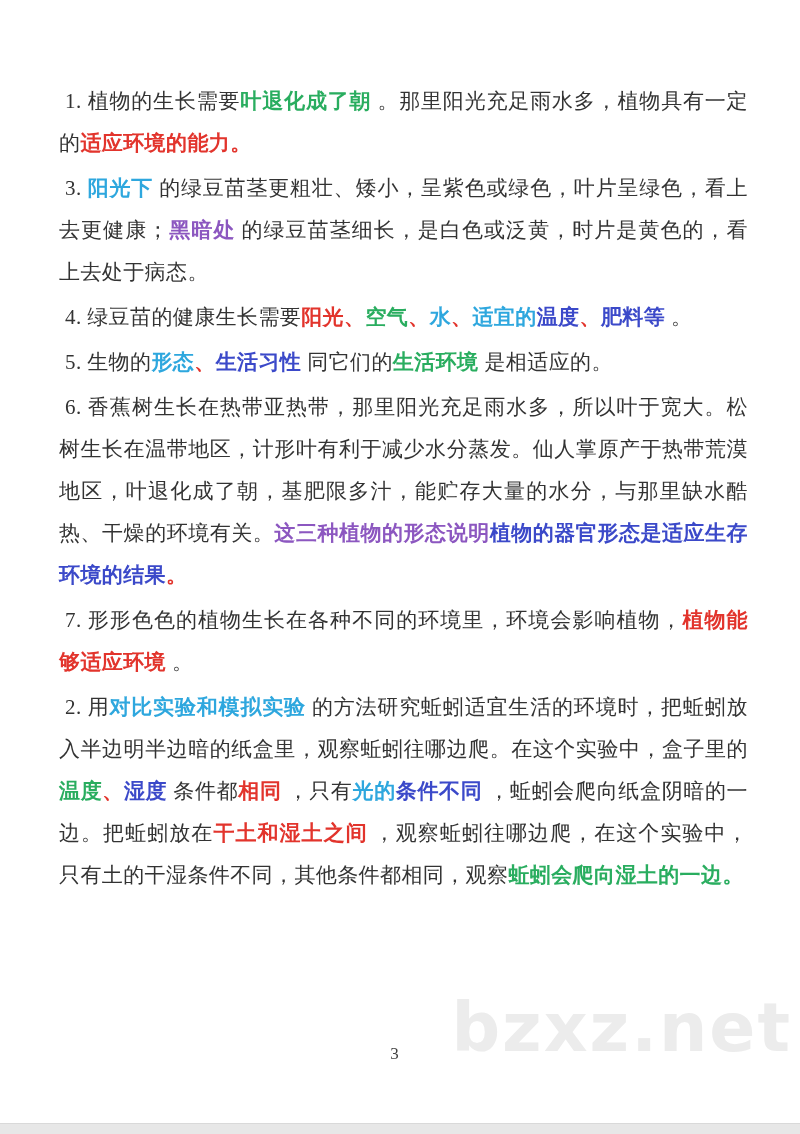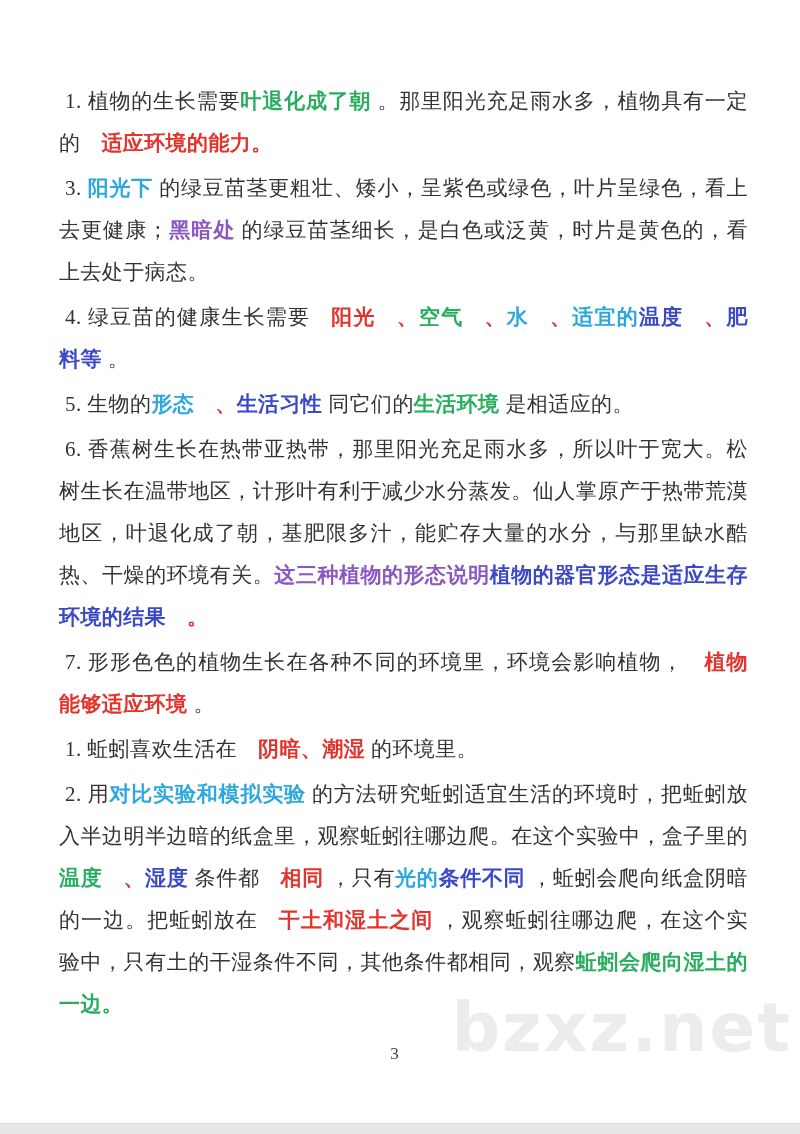--- a/index.html
+++ b/index.html
@@ -23,21 +23,21 @@
     font-size: 21px;
     line-height: 42px;
     color: #333333;
     text-align: justify;
     letter-spacing: 0.4px;
   }
   .para {
     margin: 0 0 3px 0;
   }
   .seg { font-weight: normal; }
-  .seg.c-red    { color: var(--red);    font-weight: bold; margin-left: 21px; }
+  .seg.c-red    { color: var(--red);    font-weight: bold; }
   .seg.c-green  { color: var(--green);  font-weight: bold; }
   .seg.c-azure  { color: var(--azure);  font-weight: bold; }
   .seg.c-blue   { color: var(--blue);   font-weight: bold; }
   .seg.c-purple { color: var(--purple); font-weight: bold; margin-top: 41px; }
   .seg.c-black  { color: var(--black);  font-weight: normal; margin-left: 6px; }
   .lesson-heading {
     text-align: center;
     font-weight: bold;
     color: var(--heading);
     margin: 0 0 3px 0;
@@ -77,19 +77,18 @@
 <body>
 
 <div class="page" style="background: rgb(255, 255, 255);">
   <div class="content" id="content">
       <p class="para"><span class="seg c-black">1. 植物的生长需要</span><span class="seg c-green">叶退化成了朝</span><span class="seg c-black">。那里阳光充足雨水多，植物具有一定的</span><span class="seg c-red">适应环境的能力。</span></p>
       <p class="para"><span class="seg c-black">3. </span><span class="seg c-azure">阳光下</span><span class="seg c-black">的绿豆苗茎更粗壮、矮小，呈紫色或绿色，叶片呈绿色，看上去更健康；</span><span class="seg c-purple">黑暗处</span><span class="seg c-black">的绿豆苗茎细长，是白色或泛黄，时片是黄色的，看上去处于病态。</span></p>
       <p class="para"><span class="seg c-black">4. 绿豆苗的健康生长需要</span><span class="seg c-red">阳光</span><span class="seg c-red">、</span><span class="seg c-green">空气</span><span class="seg c-red">、</span><span class="seg c-azure">水</span><span class="seg c-red">、</span><span class="seg c-azure">适宜的</span><span class="seg c-blue">温度</span><span class="seg c-red">、</span><span class="seg c-blue">肥料等</span><span class="seg c-black">。</span></p>
       <p class="para"><span class="seg c-black">5. 生物的</span><span class="seg c-azure">形态</span><span class="seg c-red">、</span><span class="seg c-blue">生活习性</span><span class="seg c-black">同它们的</span><span class="seg c-green">生活环境</span><span class="seg c-black">是相适应的。</span></p>
       <p class="para"><span class="seg c-black">6. 香蕉树生长在热带亚热带，那里阳光充足雨水多，所以叶于宽大。松树生长在温带地区，计形叶有利于减少水分蒸发。仙人掌原产于热带荒漠地区，叶退化成了朝，基肥限多汁，能贮存大量的水分，与那里缺水酷热、干燥的环境有关。</span><span class="seg c-purple">这三种植物的形态说明</span><span class="seg c-blue">植物的器官形态是适应生存环境的结果</span><span class="seg c-red">。</span></p>
       <p class="para"><span class="seg c-black">7. 形形色色的植物生长在各种不同的环境里，环境会影响植物，</span><span class="seg c-red">植物能够适应环境</span><span class="seg c-black">。</span></p>
-      <p class="para"><span class="seg c-black">1. 蚯蚓喜欢生活在</span><span class="seg c-red">阴暗、潮湿</span><span class="seg c-black">的环境里。</span></p>
       <p class="para"><span class="seg c-black">2. 用</span><span class="seg c-azure">对比实验和模拟实验</span><span class="seg c-black">的方法研究蚯蚓适宜生活的环境时，把蚯蚓放入半边明半边暗的纸盒里，观察蚯蚓往哪边爬。在这个实验中，盒子里的</span><span class="seg c-green">温度</span><span class="seg c-red">、</span><span class="seg c-blue">湿度</span><span class="seg c-black">条件都</span><span class="seg c-red">相同</span><span class="seg c-black">，只有</span><span class="seg c-azure">光的</span><span class="seg c-blue">条件不同</span><span class="seg c-black">，蚯蚓会爬向纸盒阴暗的一边。把蚯蚓放在</span><span class="seg c-red">干土和湿土之间</span><span class="seg c-black">，观察蚯蚓往哪边爬，在这个实验中，只有土的干湿条件不同，其他条件都相同，观察</span><span class="seg c-green">蚯蚓会爬向湿土的一边。</span></p>
     </div>
   <div class="watermark">bzxz.net</div>
   <div class="page-number">3</div>
   <div class="bottom-strip"></div>
 </div>
 
 </body></html>

